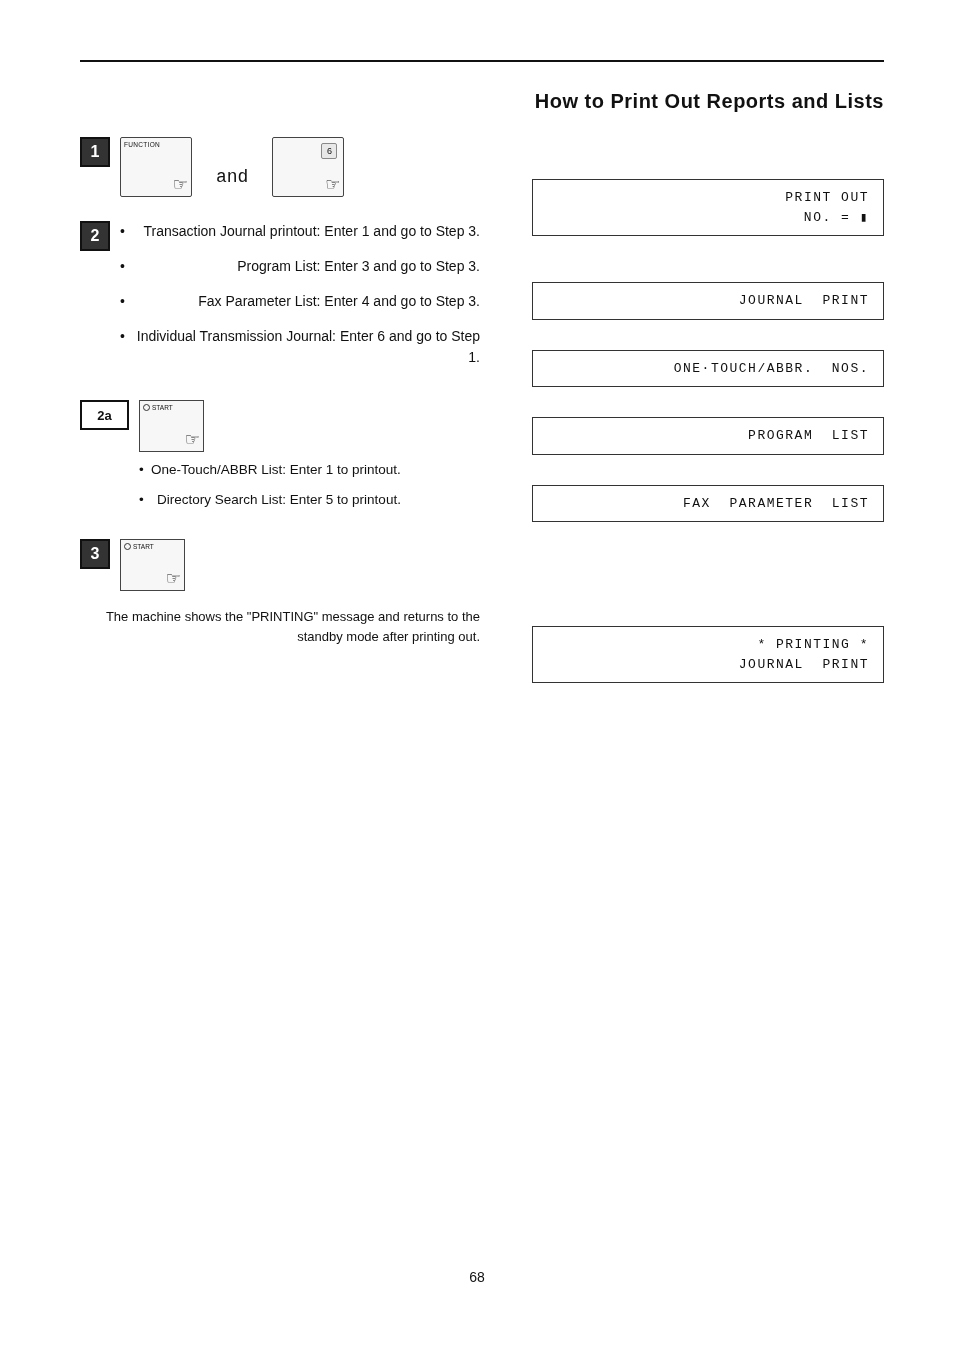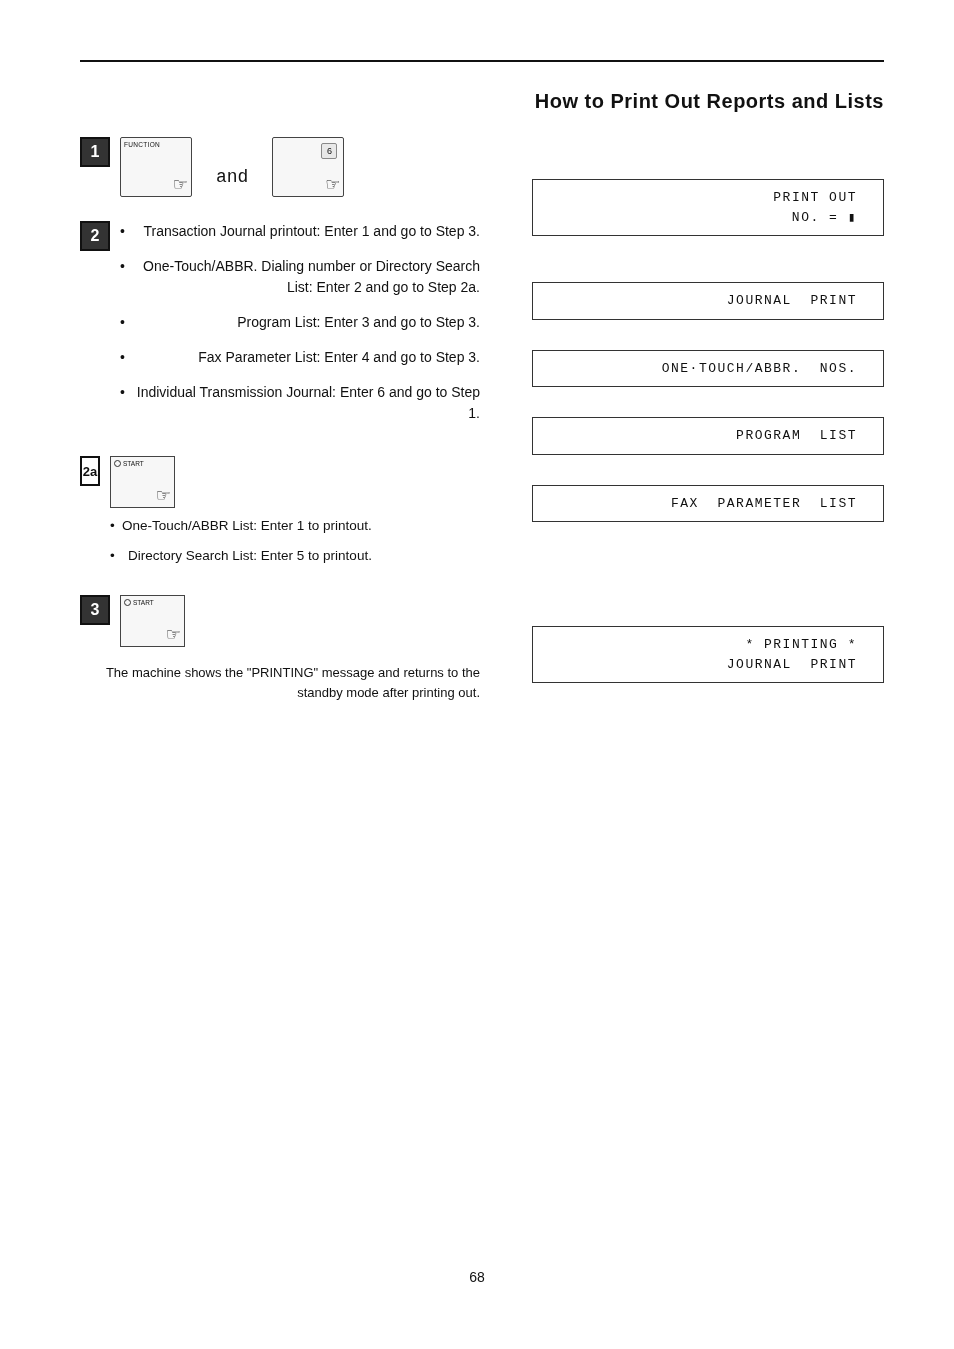--- a/index.html
+++ b/index.html
@@ -112,37 +112,37 @@
     }
 
     
     .step2a-wrapper {
       display: flex;
       align-items: flex-start;
       margin-bottom: 18px;
     }
 
     .step-label-2a {
-      width: 20px;
+      width: 49px;
       height: 30px;
       border: 2px solid #111;
       font-family: Arial, sans-serif;
       font-weight: bold;
       font-size: 13px;
       display: flex;
       align-items: center;
       justify-content: center;
       flex-shrink: 0;
       margin-right: 10px;
     }
 
     
     .display-box {
       border: 1.5px solid #333;
-      padding: 8px 26px;
+      padding: 8px 14px;
       font-family: 'Courier New', Courier, monospace;
       font-size: 13px;
       letter-spacing: 1.5px;
       margin-bottom: 14px;
       min-width: 240px;
       line-height: 1.5;
       white-space: pre;
       margin-left: 32px;
     }
 
@@ -312,22 +312,20 @@
             <div class="k-hand">☞</div>
           </div>
         </div>
       </div>
 
       <div class="step">
         <div class="step-number-box">2</div>
         <div class="step-content">
           <ul class="step2-list">
             <li>Transaction Journal printout: Enter 1 and go to Step 3.</li>
-            <li>One-Touch/ABBR.  Dialing  number  or Directory Search List:
-Enter 2 and go to Step 2a.</li>
             <li>Program List: Enter 3 and go to Step 3.</li>
             <li>Fax Parameter List: Enter 4 and go to Step 3.</li>
             <li>Individual Transmission Journal: Enter 6 and go to Step 1.</li>
           </ul>
         </div>
       </div>
 
       <div class="step2a-wrapper">
         <div class="step-label-2a">2a</div>
         <div style="display:flex;flex-direction:column;">

